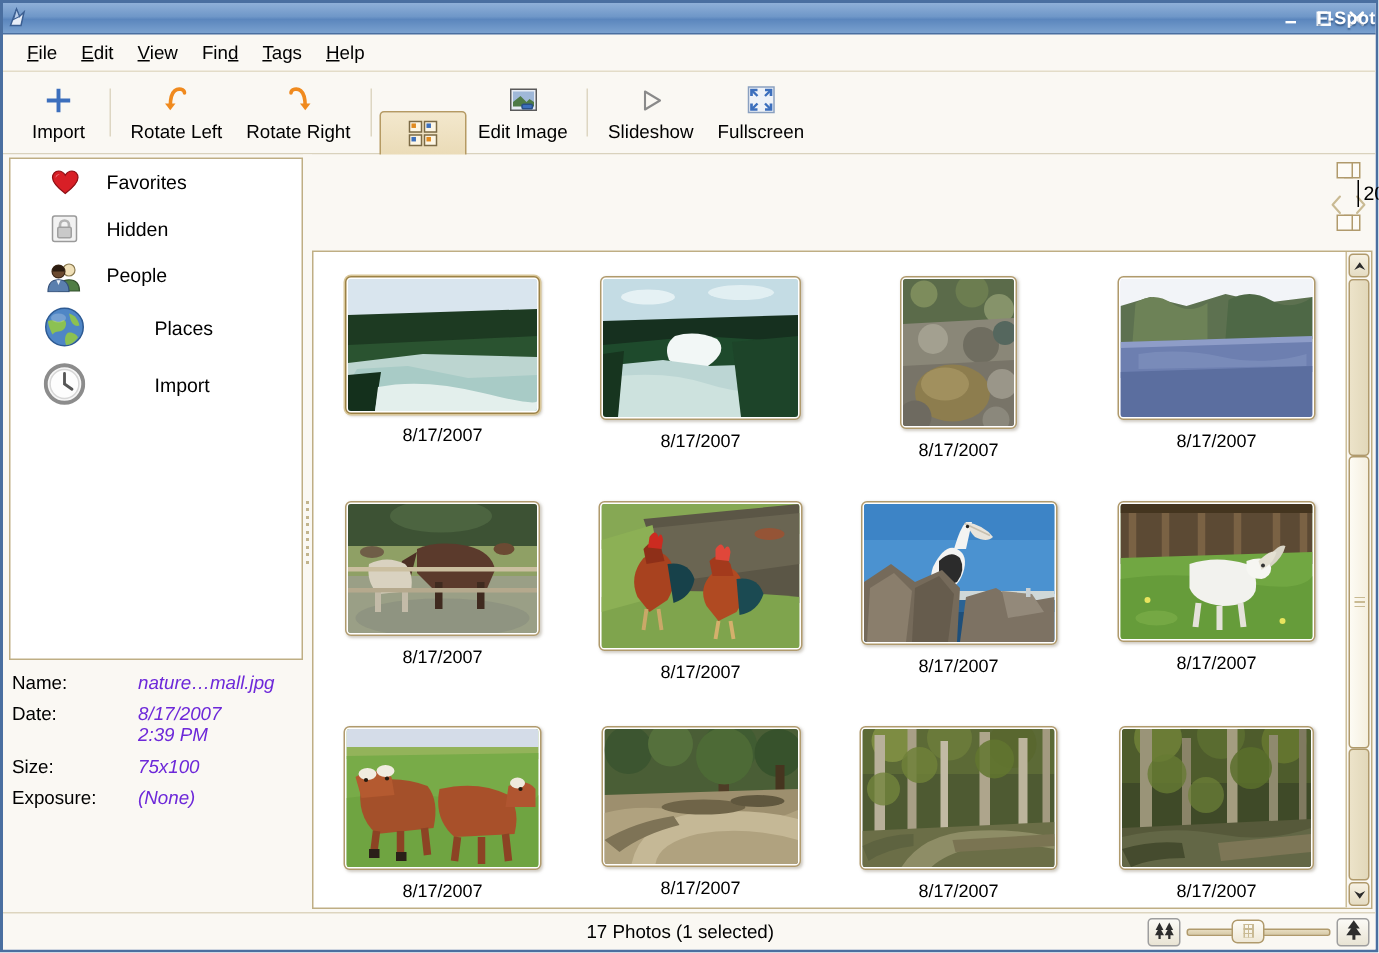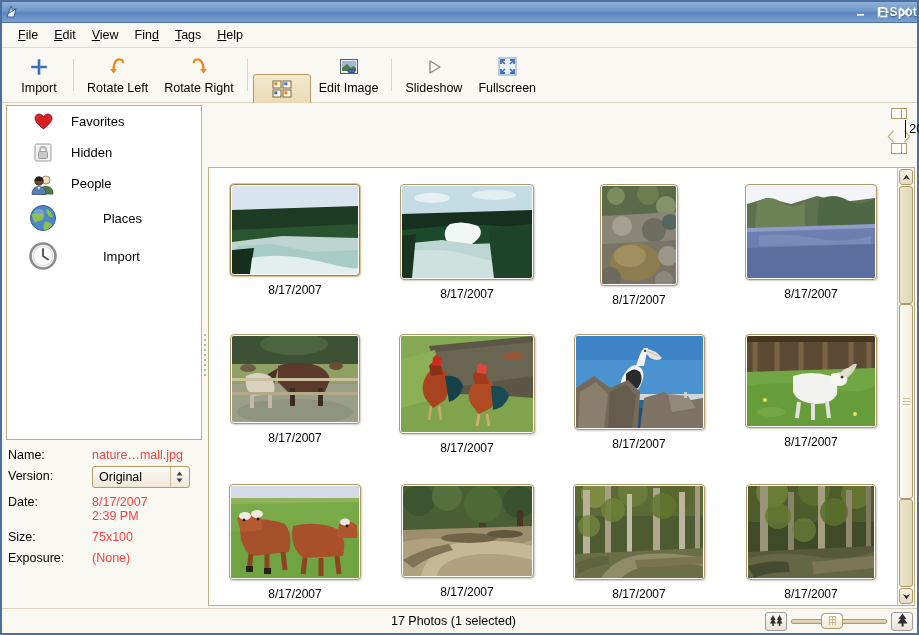--- a/index.html
+++ b/index.html
@@ -116,21 +116,21 @@
     flex: 1 1 auto; padding: 8px 6px 4px 2px; box-sizing: border-box;
   }
   .info-row {
     display: flex; align-items: flex-start; margin-bottom: 7px;
     font-size: 12.5px;
   }
   .info-key {
     width: 78px; flex: 0 0 78px; text-align: left; padding-right: 6px;
     color: #000;
   }
-  .info-val { color: #ef4444; }
+  .info-val { color: #6d28d9; font-style: italic; }
   .info-val .l2 { display: block; }
   .combo {
     display: flex; align-items: center; justify-content: space-between;
     width: 98px; height: 22px; box-sizing: border-box;
     border: 1px solid #b59a63; border-radius: 3px;
     background: linear-gradient(to bottom,#fdfcf8,#eee7d6);
     padding: 0 1px 0 6px;
     font-size: 12.5px;
     margin-top: -3px;
   }
@@ -501,32 +501,20 @@
           </span>
           <span class="tag-label">Import</span>
         </div>
 
       </div>
 
       <div class="infopane">
         <div class="info-row">
           <span class="info-key">Name:</span>
           <span class="info-val">nature…mall.jpg</span>
-        </div>
-        <div class="info-row">
-          <span class="info-key">Version:</span>
-          <span class="combo">
-            <span>Original</span>
-            <span class="arrows">
-              <svg width="9" height="14" viewBox="0 0 9 14">
-                <path d="M4.5 1.5 L7.5 5.5 L1.5 5.5 Z" fill="#444"></path>
-                <path d="M4.5 12.5 L7.5 8.5 L1.5 8.5 Z" fill="#444"></path>
-              </svg>
-            </span>
-          </span>
         </div>
         <div class="info-row">
           <span class="info-key">Date:</span>
           <span class="info-val">
             <span class="l2">8/17/2007</span>
             <span class="l2">2:39 PM</span>
           </span>
         </div>
         <div class="info-row">
           <span class="info-key">Size:</span>

